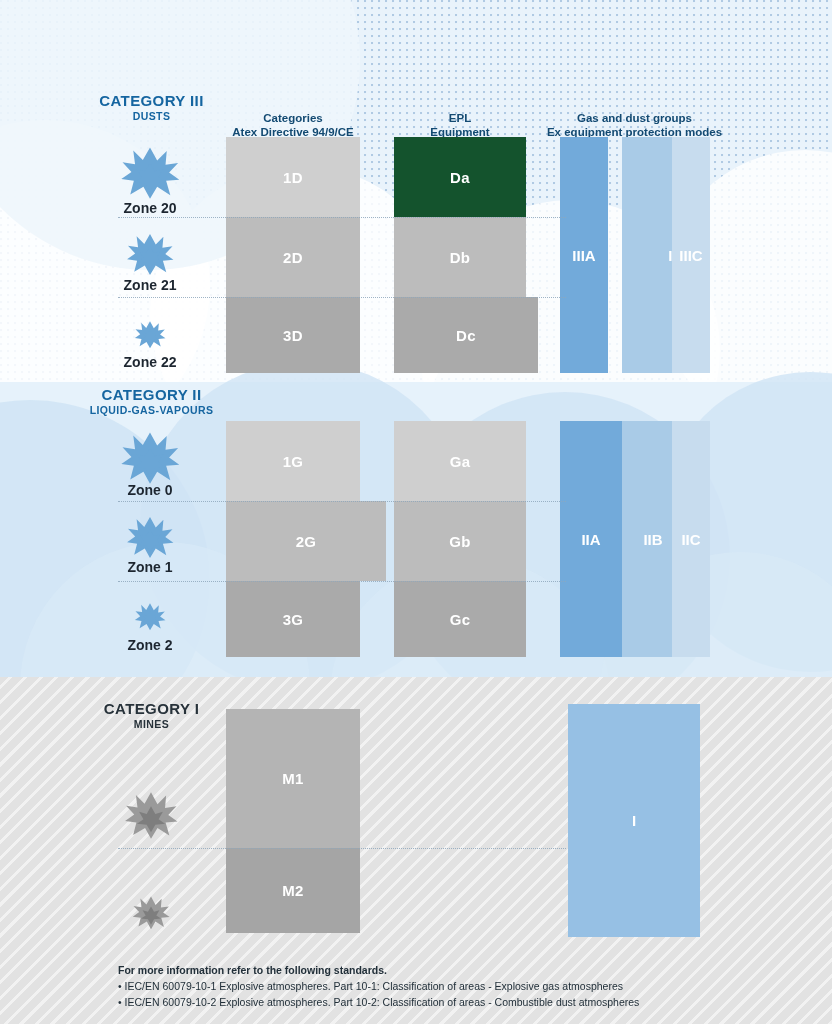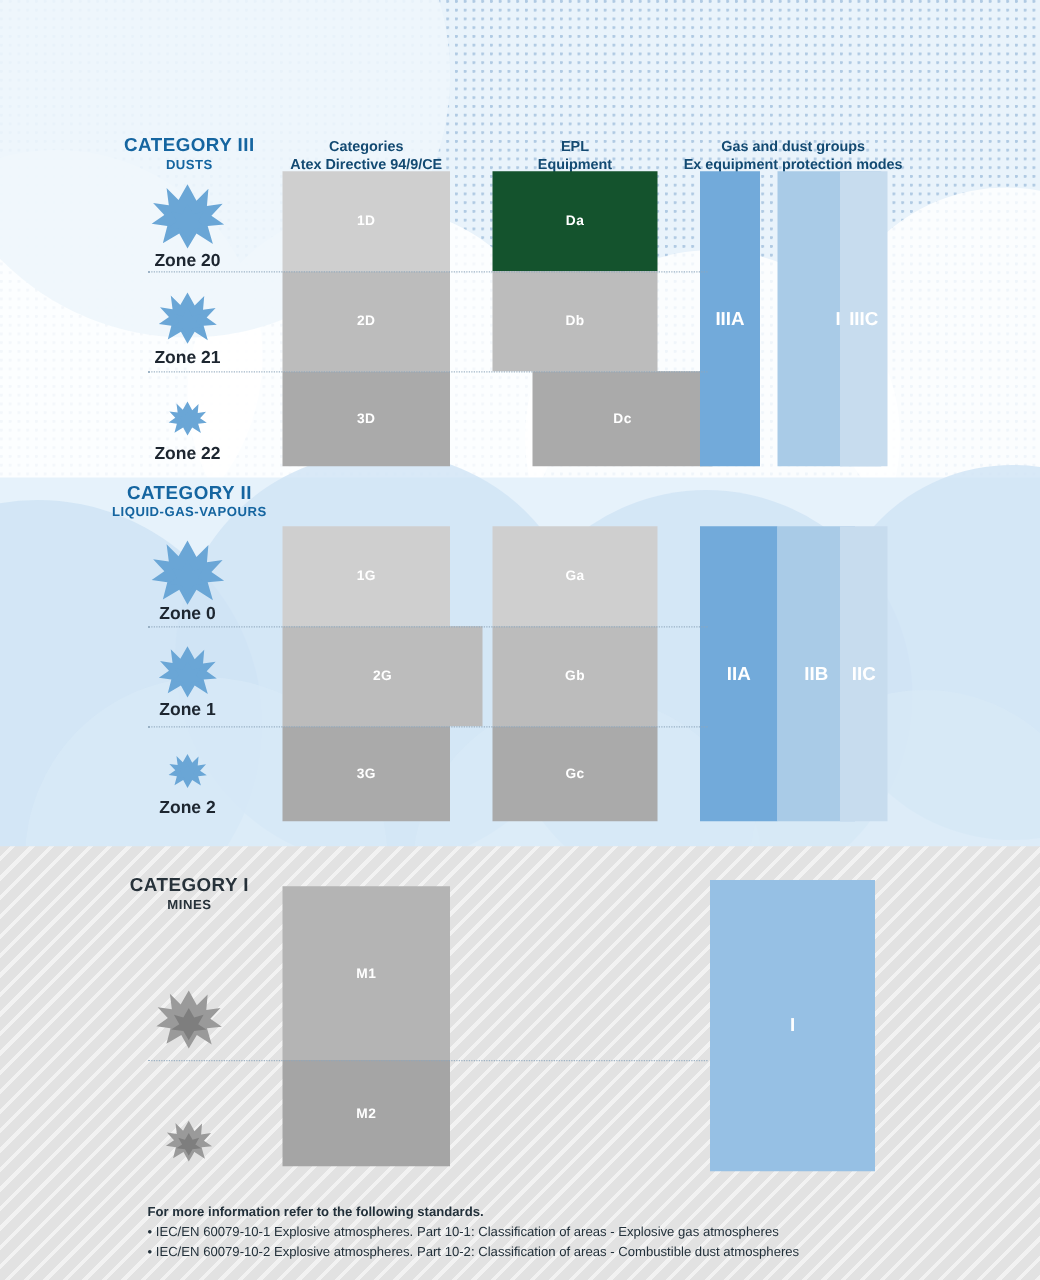--- a/index.html
+++ b/index.html
@@ -24,21 +24,21 @@
   }
   
   .dots{
     position:absolute;inset:0;
     background-image:radial-gradient(circle at 1px 1px, rgba(90,140,190,0.40) 1px, rgba(0,0,0,0) 1.6px);
     background-size:7px 7px;
   }
   .blob{position:absolute;border-radius:50%;}
   .cell{
     position:absolute;display:flex;align-items:center;justify-content:center;
-    color:#ffffff;font-weight:bold;font-size:11px;letter-spacing:.3px;
+    color:#ffffff;font-weight:bold;font-size:15px;letter-spacing:.3px;
   }
   .gcell{
     position:absolute;display:flex;align-items:center;justify-content:center;
     color:#ffffff;font-weight:bold;font-size:15px;
   }
   .sep{position:absolute;height:0;border-top:1px dotted #8fa8bd;opacity:.85;}
 
   
   .colhead{
     position:absolute;text-align:center;color:#134a72;
@@ -97,21 +97,21 @@
   </div>
   <div class="colhead" style="left:390px;top:98px;width:140px;">
     <div>EPL</div>
     <div>Equipment</div>
   </div>
   <div class="colhead" style="left:521px;top:98px;width:227px;">
     <div>Gas and dust groups</div>
     <div>Ex equipment protection modes</div>
   </div>
 
-  <div class="cathead" style="left:74px;top:108px;width:155px;">
+  <div class="cathead" style="left:74px;top:92px;width:155px;">
     <div class="l1">CATEGORY III</div>
     <div class="l2">DUSTS</div>
   </div>
 
   <div class="icon" style="left:120px;top:145px;width:60px;height:55px;">
     <svg width="60" height="55" viewBox="0 0 100 92">
         <path fill="#6aa6d6" d="M50 4 L62 26 L78 10 L76 33 L97 30 L82 46 L99 58 L77 60 L84 84 L62 70 L50 90 L39 70 L17 83 L23 60 L2 57 L19 45 L4 29 L25 32 L22 9 L38 25 Z"></path>
         <path fill="#6aa6d6" d="M50 30 L58 44 L72 40 L64 54 L76 62 L58 64 L50 78 L42 64 L24 62 L36 54 L28 40 L42 44 Z"></path>
       </svg>
   </div>
@@ -142,21 +142,21 @@
   <div class="cell" style="left:226px;top:297px;width:134px;height:76px;background:#aaaaaa;">
     <span>3D</span>
   </div>
 
   <div class="cell" style="left:394px;top:137px;width:132px;height:80px;background:#14532d;">
     <span>Da</span>
   </div>
   <div class="cell" style="left:394px;top:217px;width:132px;height:80px;background:#bcbcbc;">
     <span>Db</span>
   </div>
-  <div class="cell" style="left:394px;top:297px;width:144px;height:76px;background:#aaaaaa;margin-left:32px;">
+  <div class="cell" style="left:394px;top:297px;width:144px;height:76px;background:#aaaaaa;">
     <span>Dc</span>
   </div>
 
   <div class="gcell" style="left:560px;top:137px;width:48px;height:236px;background:#72aada;">
     <span>IIIA</span>
   </div>
   <div class="gcell" style="left:622px;top:137px;width:50px;height:236px;background:#a9cbe7;padding-left:33px;">
     <span>IIIB</span>
   </div>
   <div class="gcell" style="left:672px;top:137px;width:38px;height:236px;background:#c7dcee;">

